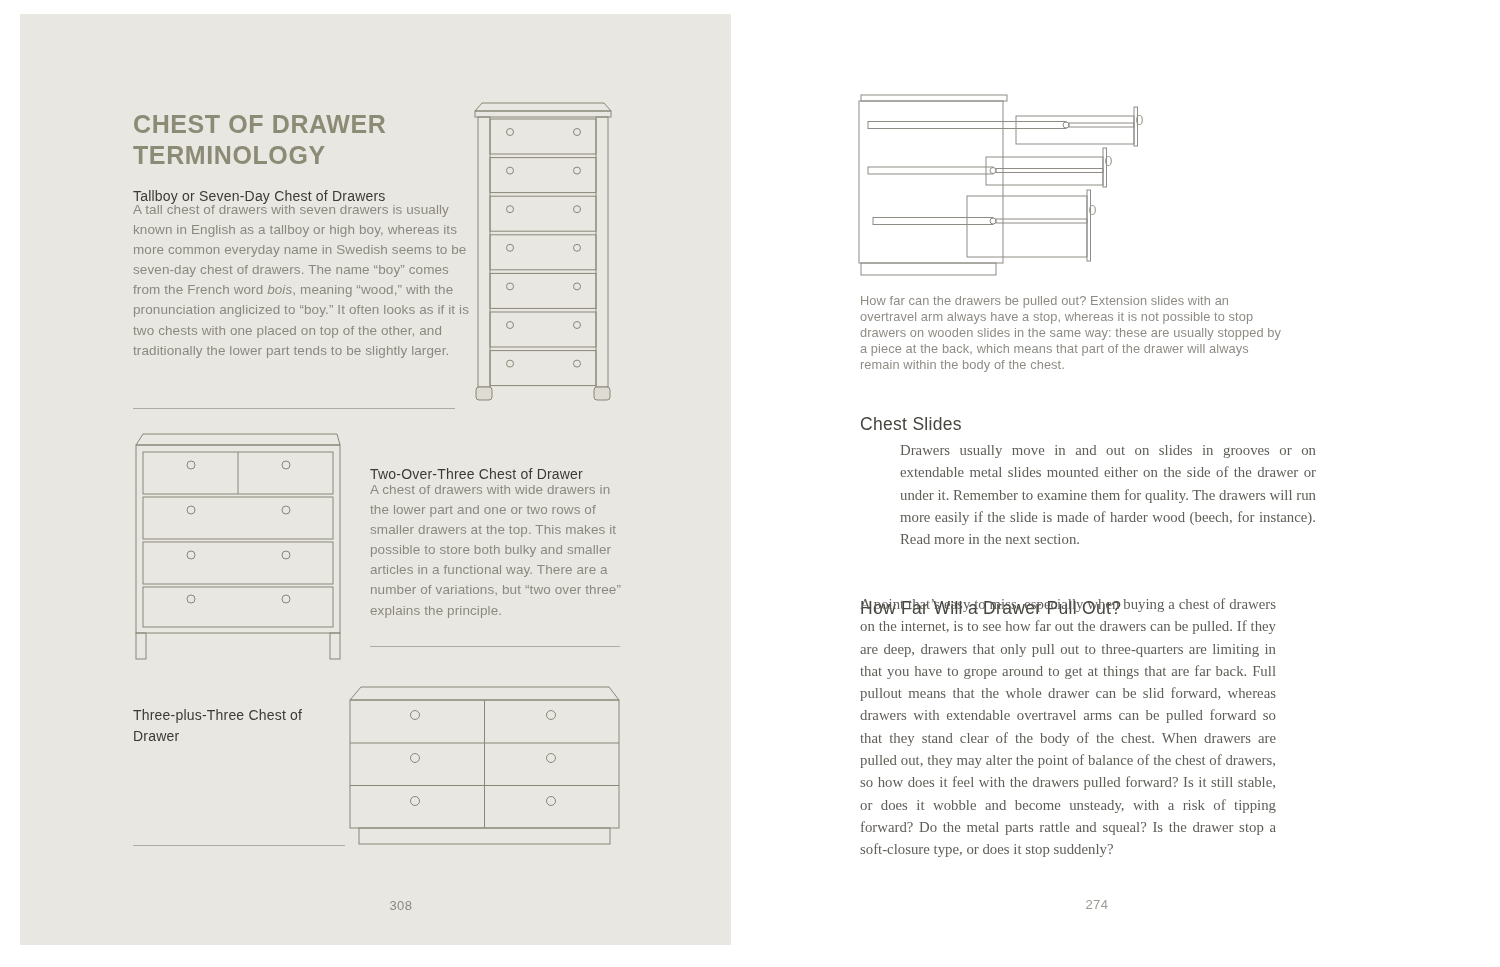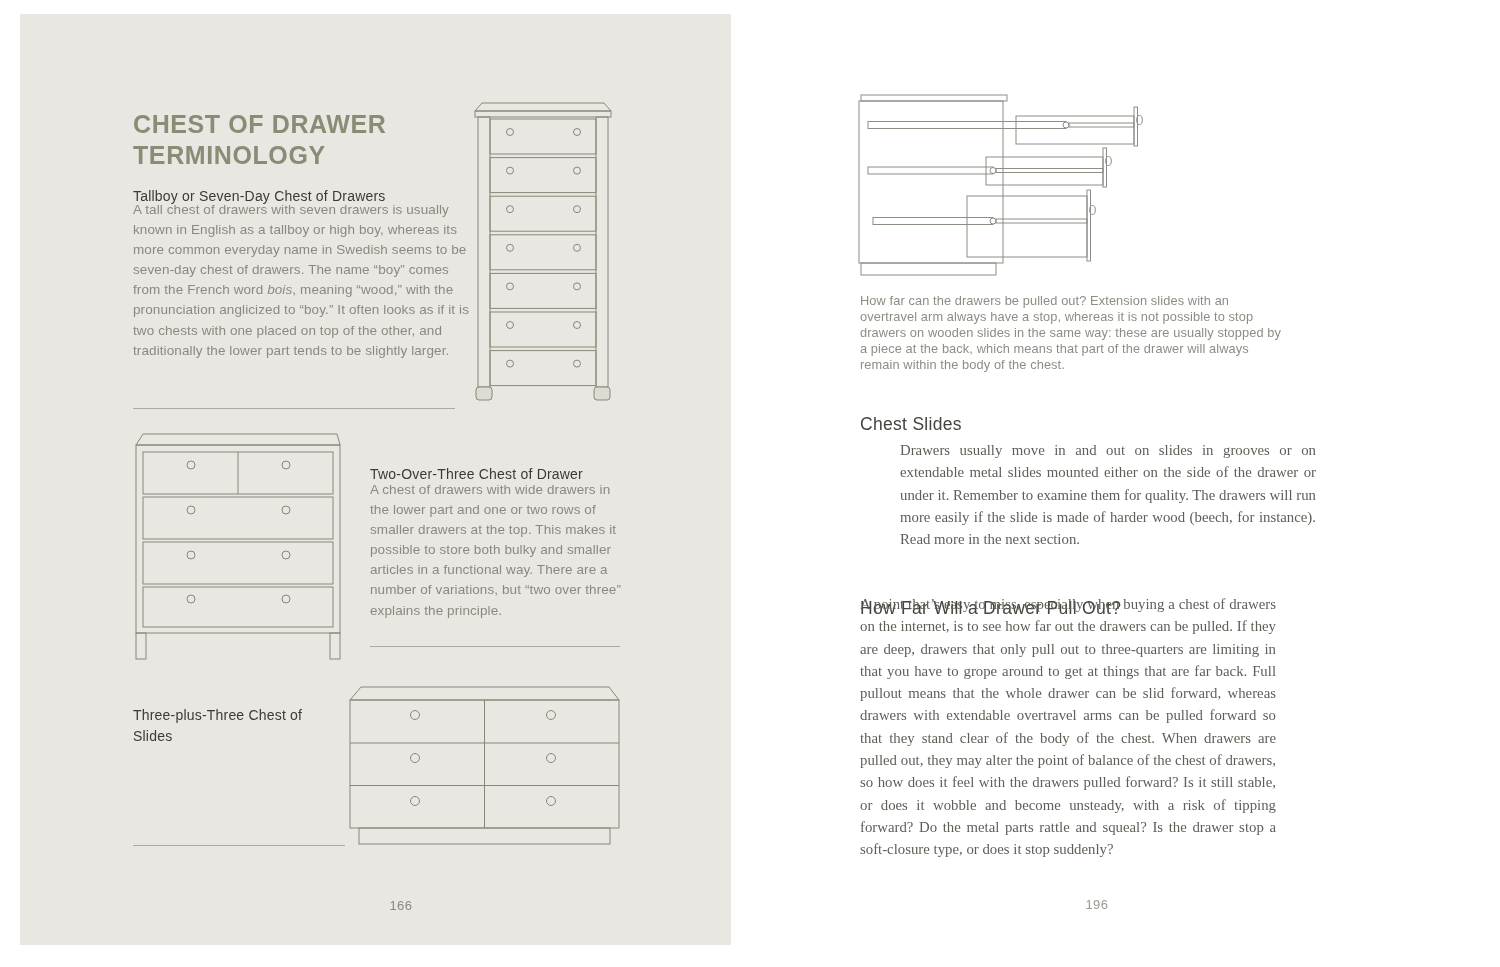--- a/index.html
+++ b/index.html
@@ -131,21 +131,21 @@
         <rect x="197" y="202" width="10" height="26"></rect>
       </svg>
     </div>
 
     <h2 class="sub-heading pos-abs" style="left:350px;top:438px;width:260px;">Two-Over-Three Chest of Drawer</h2>
 
     <p class="body-sans pos-abs" style="left:350px;top:466px;width:255px;margin:0;">A chest of drawers with wide drawers in the lower part and one or two rows of smaller drawers at the top. This makes it possible to store both bulky and smaller articles in a functional way. There are a number of variations, but “two over three” explains the principle.</p>
 
     <div class="hrule" style="left:350px;top:632px;width:250px;"></div>
 
-    <h2 class="sub-heading pos-abs" style="left:113px;top:679px;width:200px;">Three-plus-Three Chest of Slides</h2>
+    <h2 class="sub-heading pos-abs" style="left:113px;top:679px;width:200px;">Three-plus-Three Chest of Drawer</h2>
 
 
     <div class="hrule" style="left:113px;top:831px;width:212px;"></div>
 
     <div class="line-art" style="left:328px;top:671px;width:273px;height:162px;">
       <svg viewBox="0 0 273 162" fill="none" stroke="currentColor" stroke-width="1">
         <polygon points="13,2 261,2 271,15 2,15"></polygon>
         <rect x="2" y="15" width="269" height="128"></rect>
         <line x1="136.5" y1="15" x2="136.5" y2="143"></line>
         <line x1="2" y1="58" x2="271" y2="58"></line>
@@ -153,21 +153,21 @@
         <circle cx="67" cy="30" r="4.5"></circle>
           <circle cx="203" cy="30" r="4.5"></circle>
         <circle cx="67" cy="73" r="4.5"></circle>
           <circle cx="203" cy="73" r="4.5"></circle>
         <circle cx="67" cy="116" r="4.5"></circle>
           <circle cx="203" cy="116" r="4.5"></circle>
         <rect x="11" y="143" width="251" height="16"></rect>
       </svg>
     </div>
 
-    <div class="page-num" style="left:358px;top:884px;">166</div>
+    <div class="page-num" style="left:358px;top:884px;">308</div>
   </div>
 
   <div class="diagram">
     <svg viewBox="0 0 290 192" fill="none" stroke="currentColor" stroke-width="1">
 
       <rect x="6" y="5" width="146" height="6"></rect>
       <rect x="4" y="11" width="144" height="162"></rect>
       <rect x="6" y="173" width="135" height="12"></rect>
 
       <rect x="13" y="31.5" width="198" height="7"></rect>
@@ -196,15 +196,15 @@
   <p class="caption" style="margin:0;">How far can the drawers be pulled out? Extension slides with an overtravel arm always have a stop, whereas it is not possible to stop drawers on wooden slides in the same way: these are usually stopped by a piece at the back, which means that part of the drawer will always remain within the body of the chest.</p>
 
   <h2 class="right-heading" style="left:860px;top:399px;">Chest Slides</h2>
 
   <p class="body-serif" style="left:888px;top:427px;margin:12px;font-family:Liberation Serif, serif;">Drawers usually move in and out on slides in grooves or on extendable metal slides mounted either on the side of the drawer or under it. Remember to examine them for quality. The drawers will run more easily if the slide is made of harder wood (beech, for instance). Read more in the next section.</p>
 
   <h2 class="right-heading" style="left:860px;top:583px;">How Far Will a Drawer Pull Out?</h2>
 
   <p class="body-serif" style="left:860px;top:593px;margin:0;">A point that’s easy to miss, especially when buying a chest of drawers on the internet, is to see how far out the drawers can be pulled. If they are deep, drawers that only pull out to three-quarters are limiting in that you have to grope around to get at things that are far back. Full pullout means that the whole drawer can be slid forward, whereas drawers with extendable overtravel arms can be pulled forward so that they stand clear of the body of the chest. When drawers are pulled out, they may alter the point of balance of the chest of drawers, so how does it feel with the drawers pulled forward? Is it still stable, or does it wobble and become unsteady, with a risk of tipping forward? Do the metal parts rattle and squeal? Is the drawer stop a soft-closure type, or does it stop suddenly?</p>
 
-  <div class="page-num" style="left:1074px;top:897px;color:#9b9992;">196</div>
+  <div class="page-num" style="left:1074px;top:897px;color:#9b9992;">274</div>
 
 </div>
 
 </body></html>

